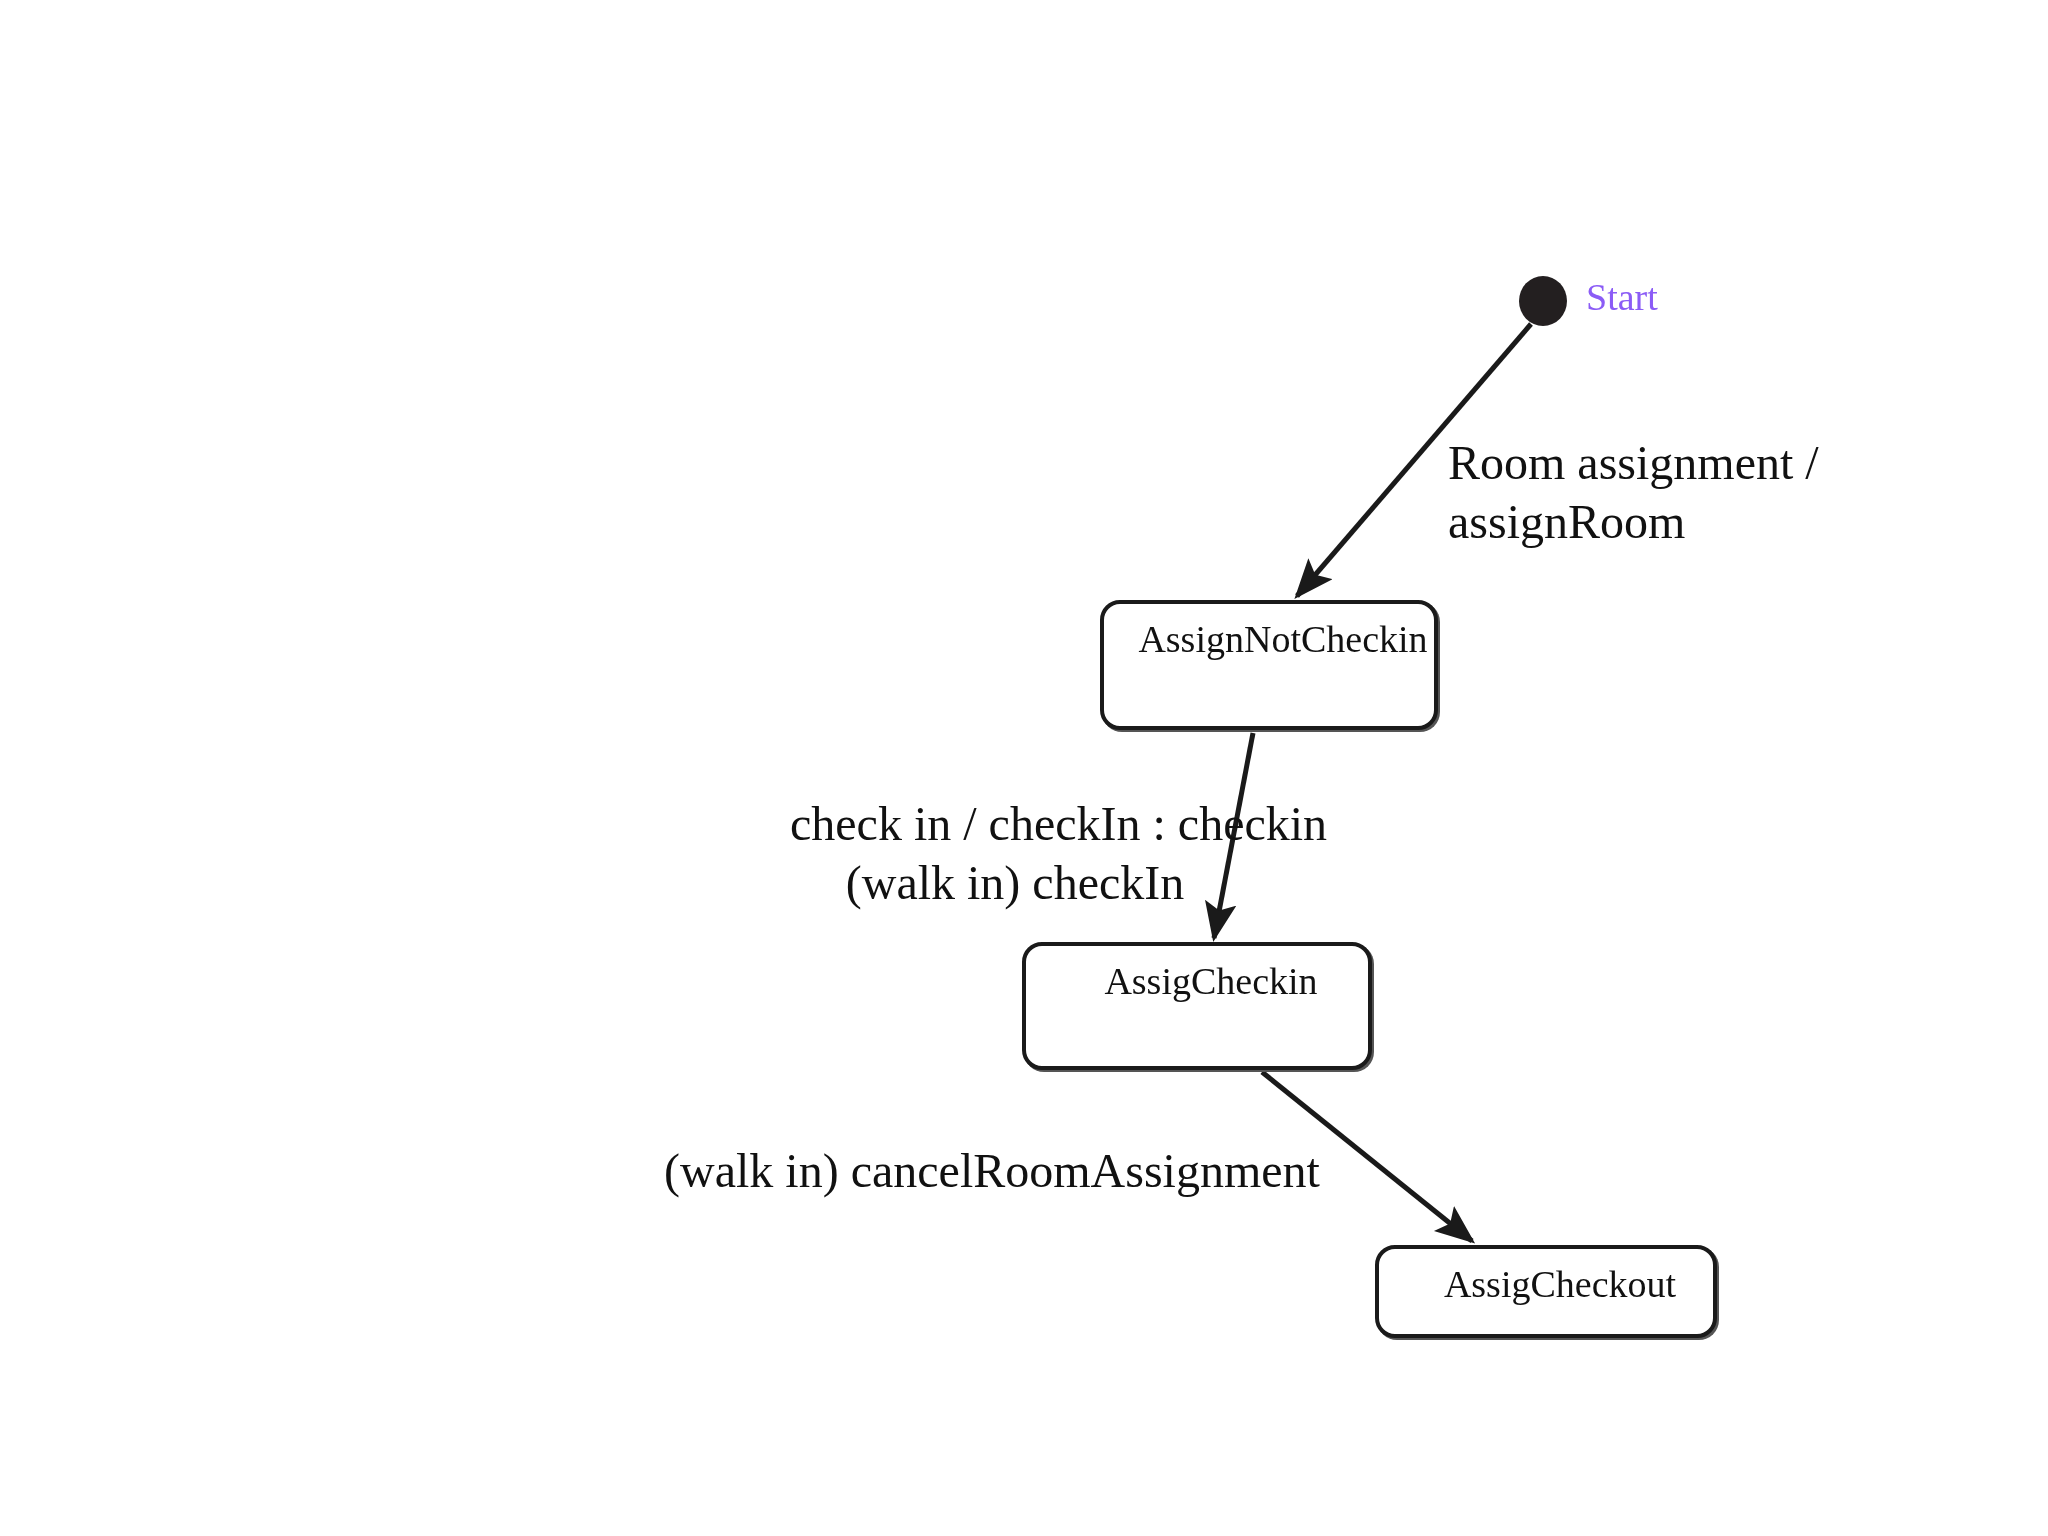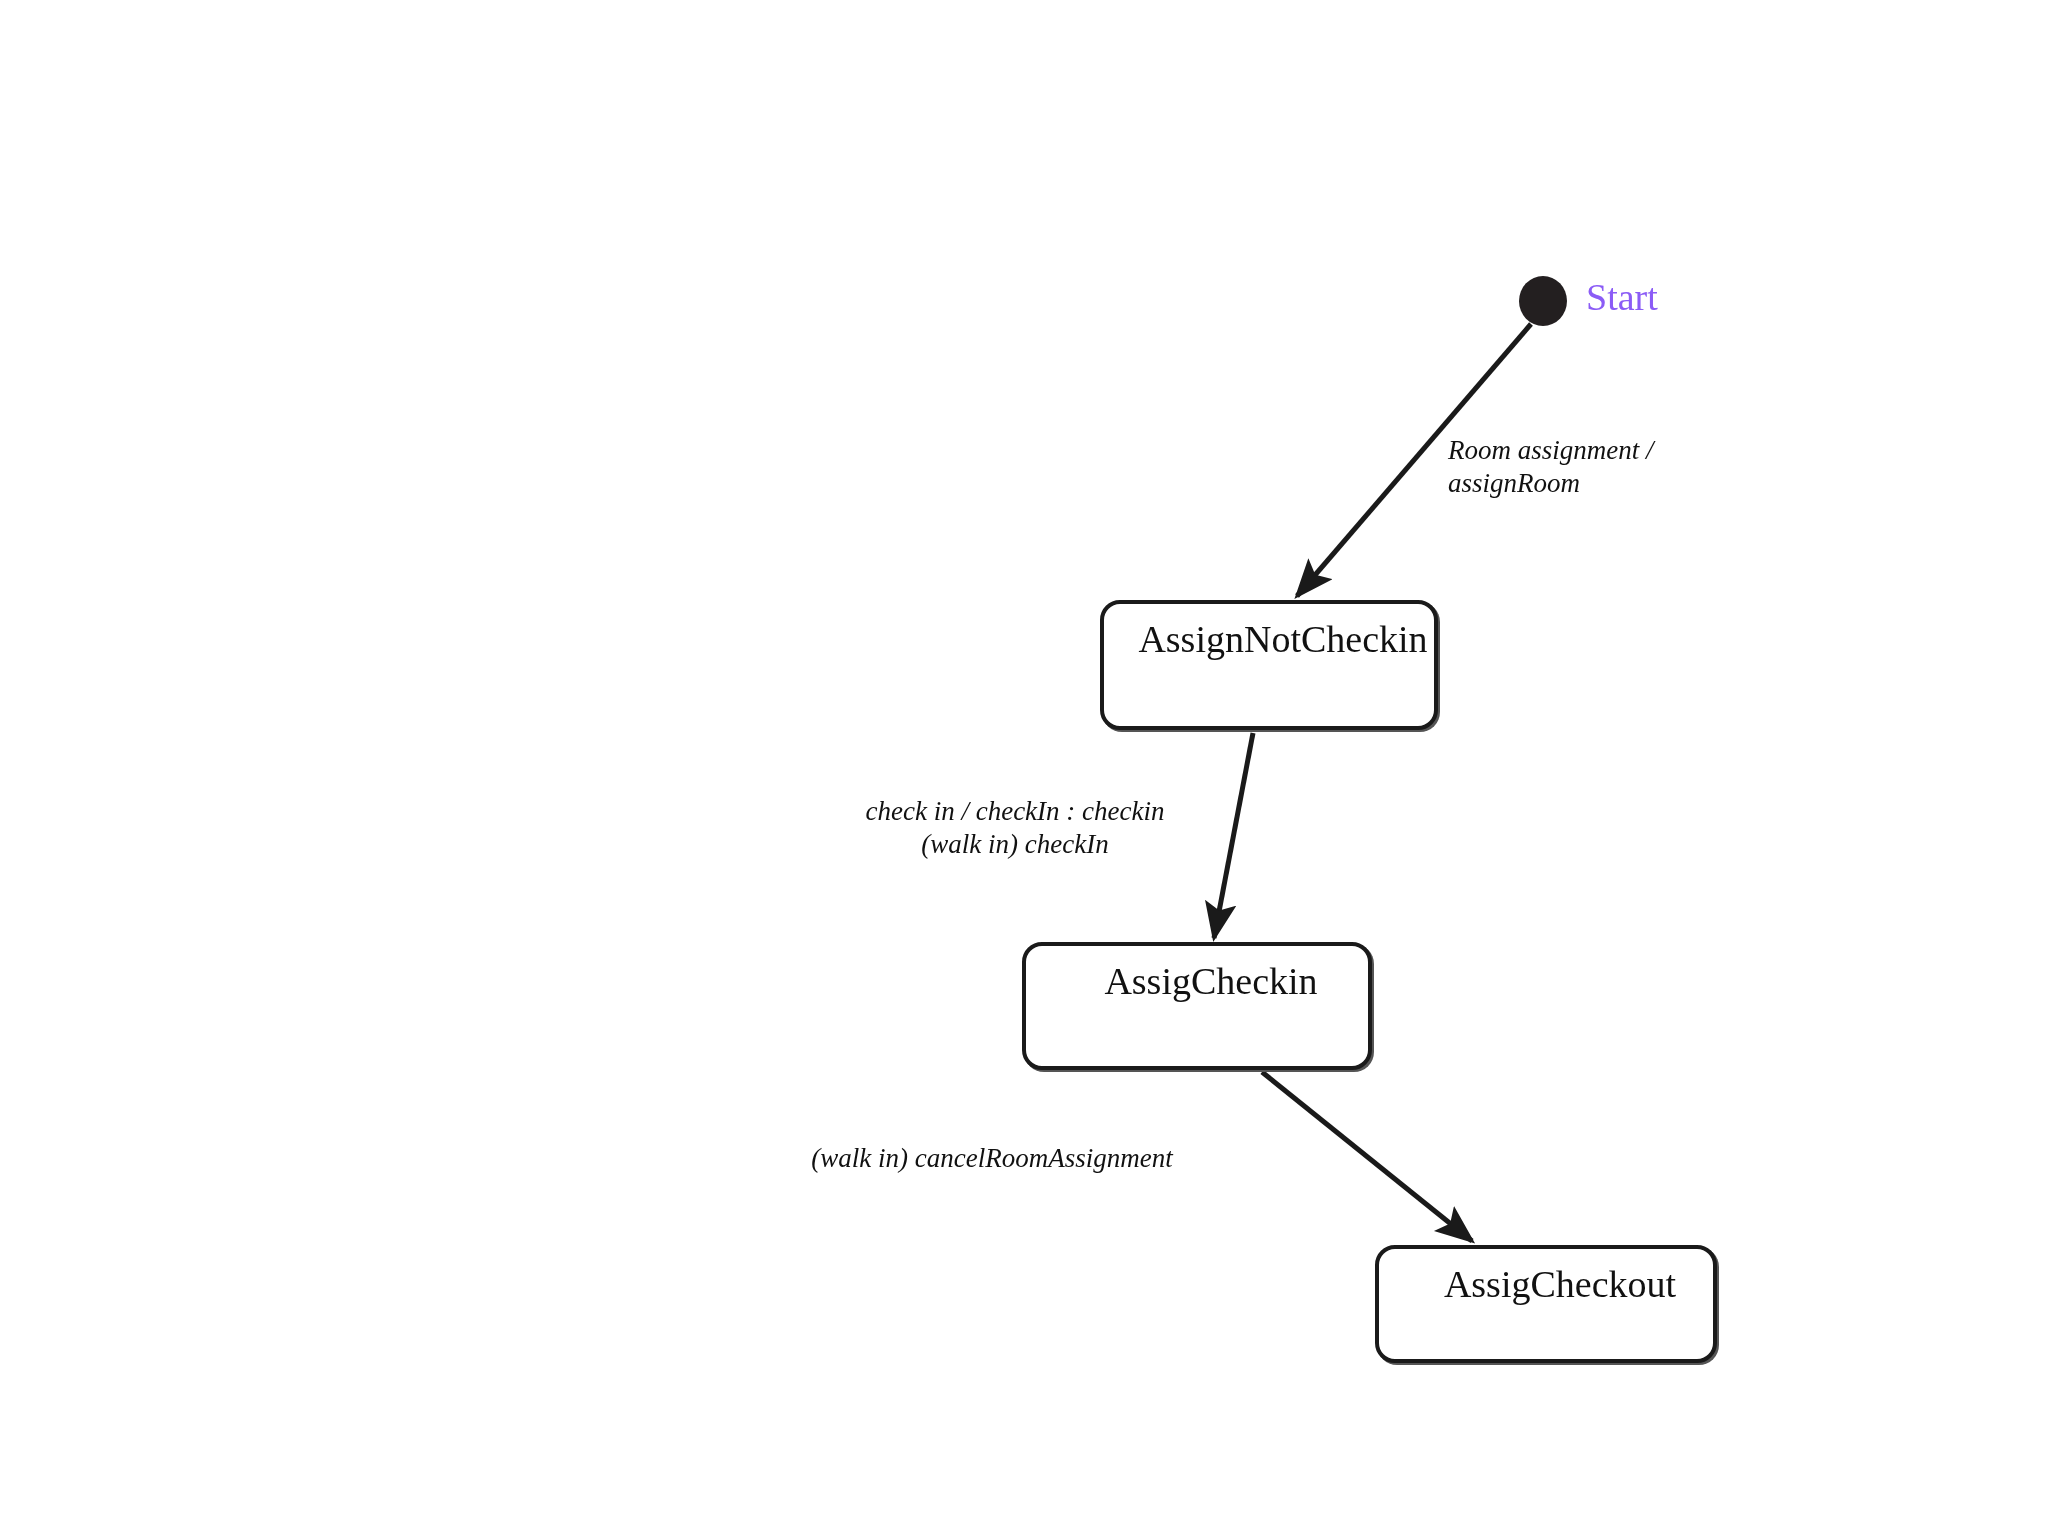--- a/index.html
+++ b/index.html
@@ -70,21 +70,21 @@
   #state-assigcheckin {
     left: 1022px;
     top: 942px;
     width: 350px;
     height: 128px;
   }
   #state-assigcheckout {
     left: 1375px;
     top: 1245px;
     width: 342px;
-    height: 118px;
+    height: 93px;
   }
 
   
   #start-node {
     position: absolute;
     left: 1519px;
     top: 276px;
     width: 48px;
     height: 50px;
     background: #231f20;
@@ -96,25 +96,24 @@
     top: 278px;
     font-size: 38px;
     line-height: 1;
     white-space: nowrap;
     color: #8b5cf6;
   }
 
   
   .edge-label {
     position: absolute;
-    font-size: 27px;
+    font-size: 48px;
     line-height: 1.22;
     white-space: nowrap;
     color: #111111;
-    font-style: italic;
   }
   .edge-label .line {
     display: block;
   }
 
   #edge-label-start {
     left: 1448px;
     top: 434px;
     text-align: left;
   }

